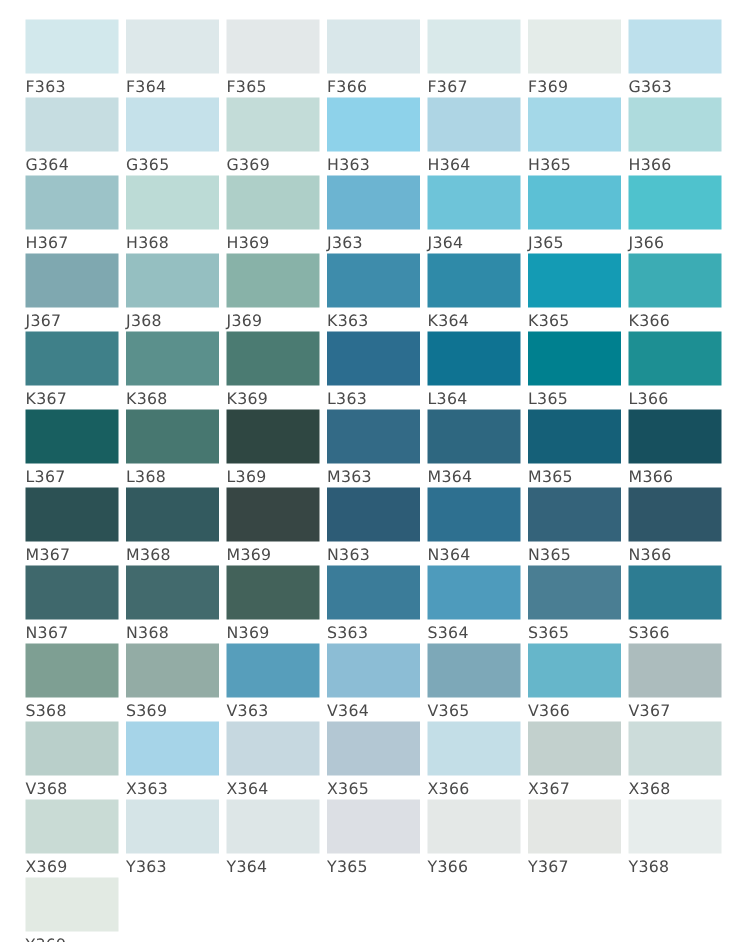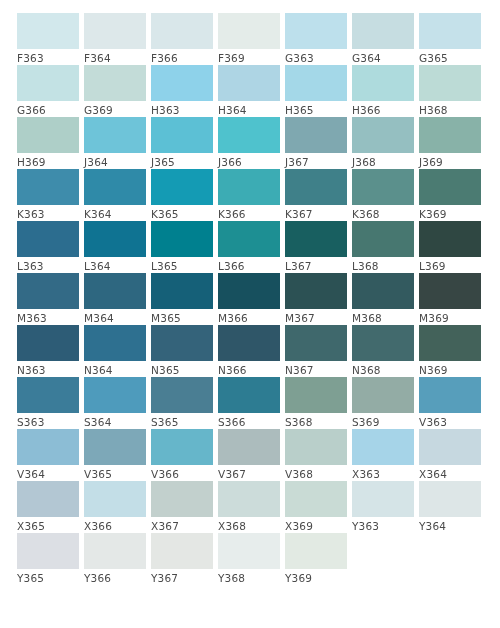--- a/index.html
+++ b/index.html
@@ -65,70 +65,82 @@
   <div class="grid-inner">
       <div class="swatch-cell">
         <span class="swatch-chip" style="background-color: rgb(210, 232, 236);"></span>
         <span class="swatch-label">F363</span>
       </div>
       <div class="swatch-cell">
         <span class="swatch-chip" style="background-color: rgb(221, 232, 234);"></span>
         <span class="swatch-label">F364</span>
       </div>
       <div class="swatch-cell">
+        <span class="swatch-chip" style="background-color: rgb(227, 232, 233);"></span>
+        <span class="swatch-label">F365</span>
+      </div>
+      <div class="swatch-cell">
         <span class="swatch-chip" style="background-color: rgb(217, 231, 234);"></span>
         <span class="swatch-label">F366</span>
       </div>
       <div class="swatch-cell">
+        <span class="swatch-chip" style="background-color: rgb(217, 233, 234);"></span>
+        <span class="swatch-label">F367</span>
+      </div>
+      <div class="swatch-cell">
         <span class="swatch-chip" style="background-color: rgb(228, 236, 233);"></span>
         <span class="swatch-label">F369</span>
       </div>
       <div class="swatch-cell">
         <span class="swatch-chip" style="background-color: rgb(189, 224, 236);"></span>
         <span class="swatch-label">G363</span>
       </div>
       <div class="swatch-cell">
         <span class="swatch-chip" style="background-color: rgb(198, 221, 225);"></span>
         <span class="swatch-label">G364</span>
       </div>
       <div class="swatch-cell">
         <span class="swatch-chip" style="background-color: rgb(197, 225, 234);"></span>
         <span class="swatch-label">G365</span>
       </div>
       <div class="swatch-cell">
-        <span class="swatch-chip" style="background-color: rgb(195, 226, 228);"></span>
-        <span class="swatch-label">G366</span>
-      </div>
-      <div class="swatch-cell">
         <span class="swatch-chip" style="background-color: rgb(195, 220, 216);"></span>
         <span class="swatch-label">G369</span>
       </div>
       <div class="swatch-cell">
         <span class="swatch-chip" style="background-color: rgb(142, 210, 234);"></span>
         <span class="swatch-label">H363</span>
       </div>
       <div class="swatch-cell">
         <span class="swatch-chip" style="background-color: rgb(174, 213, 228);"></span>
         <span class="swatch-label">H364</span>
       </div>
       <div class="swatch-cell">
         <span class="swatch-chip" style="background-color: rgb(164, 216, 232);"></span>
         <span class="swatch-label">H365</span>
       </div>
       <div class="swatch-cell">
         <span class="swatch-chip" style="background-color: rgb(174, 219, 221);"></span>
         <span class="swatch-label">H366</span>
       </div>
       <div class="swatch-cell">
+        <span class="swatch-chip" style="background-color: rgb(156, 195, 200);"></span>
+        <span class="swatch-label">H367</span>
+      </div>
+      <div class="swatch-cell">
         <span class="swatch-chip" style="background-color: rgb(188, 219, 214);"></span>
         <span class="swatch-label">H368</span>
       </div>
       <div class="swatch-cell">
         <span class="swatch-chip" style="background-color: rgb(174, 207, 200);"></span>
         <span class="swatch-label">H369</span>
+      </div>
+      <div class="swatch-cell">
+        <span class="swatch-chip" style="background-color: rgb(108, 180, 209);"></span>
+        <span class="swatch-label">J363</span>
       </div>
       <div class="swatch-cell">
         <span class="swatch-chip" style="background-color: rgb(110, 196, 217);"></span>
         <span class="swatch-label">J364</span>
       </div>
       <div class="swatch-cell">
         <span class="swatch-chip" style="background-color: rgb(92, 192, 213);"></span>
         <span class="swatch-label">J365</span>
       </div>
       <div class="swatch-cell">

